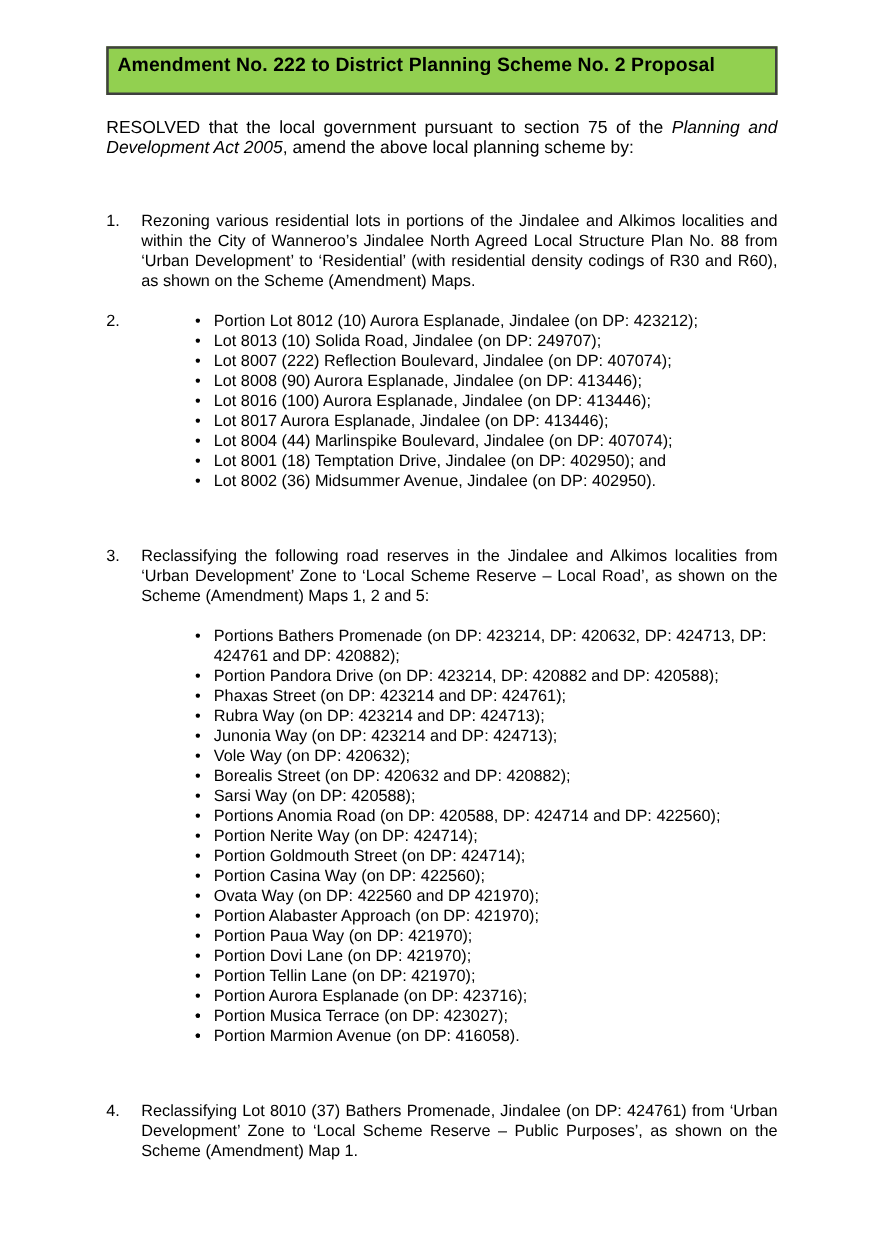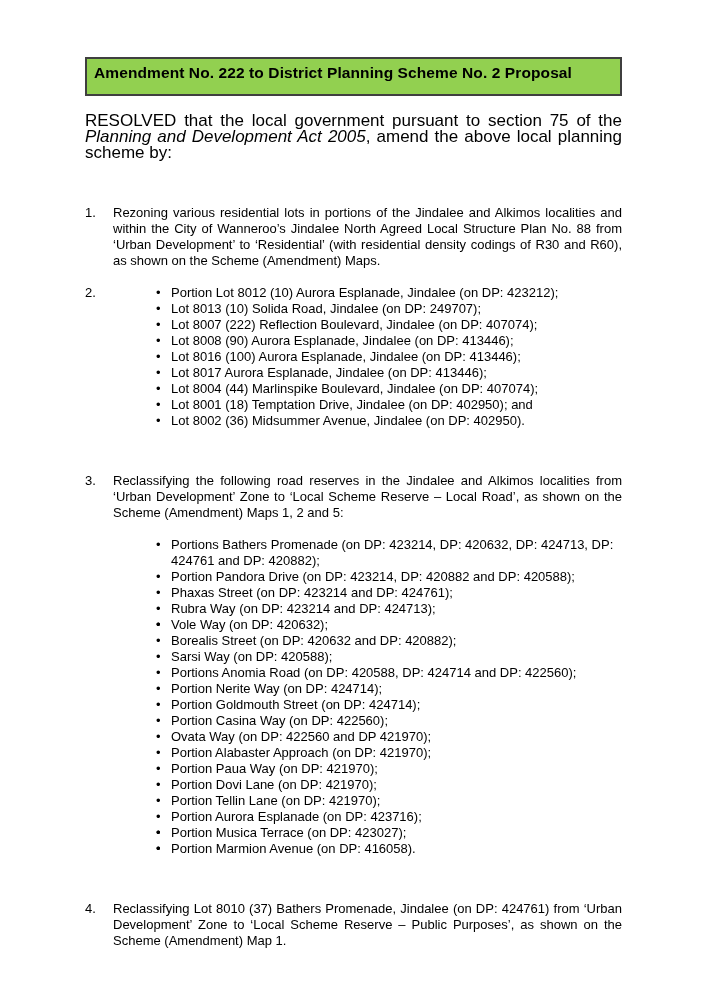--- a/index.html
+++ b/index.html
@@ -4,40 +4,40 @@
 <style>
   html, body { margin: 0; padding: 0; background: #ffffff; }
   .page {
     position: relative;
     width: 705px;
     height: 997px;
     background: #ffffff;
     font-family: "Liberation Sans", "DejaVu Sans", sans-serif;
     color: #000000;
     box-sizing: border-box;
-    padding: 57px 83px 0 85px;
+    padding: 37px 83px 0 85px;
     overflow: hidden;
   }
   .title-box {
     border: 2px solid #3f3f3f;
     background: #92d050;
     padding: 5px 8px 13px 7px;
     box-sizing: border-box;
   }
   .title-box h1 {
     margin: 0;
     font-size: 15.5px;
     line-height: 17px;
     font-weight: bold;
     color: #000000;
     letter-spacing: 0.1px;
   }
   .intro {
     margin: 17px 0 16px 0;
-    font-size: 17px;
+    font-size: 14px;
     line-height: 16px;
     text-align: justify;
   }
   .intro em { font-style: italic; }
   ol.items {
     margin: 0; padding: 0;
     list-style: none;
   }
   .item {
     position: relative;
@@ -155,20 +155,21 @@
       <span class="bullet-text">Phaxas Street (on DP: 423214 and DP: 424761);</span>
     </li>
 
     <li>
       <span class="dot">•</span>
       <span class="bullet-text">Rubra Way (on DP: 423214 and DP: 424713);</span>
     </li>
 
     <li>
       <span class="dot">•</span>
+      <span class="bullet-text">Junonia Way (on DP: 423214 and DP: 424713);</span>
     </li>
 
     <li>
       <span class="dot">•</span>
       <span class="bullet-text">Vole Way (on DP: 420632);</span>
     </li>
 
     <li>
       <span class="dot">•</span>
       <span class="bullet-text">Borealis Street (on DP: 420632 and DP: 420882);</span>

